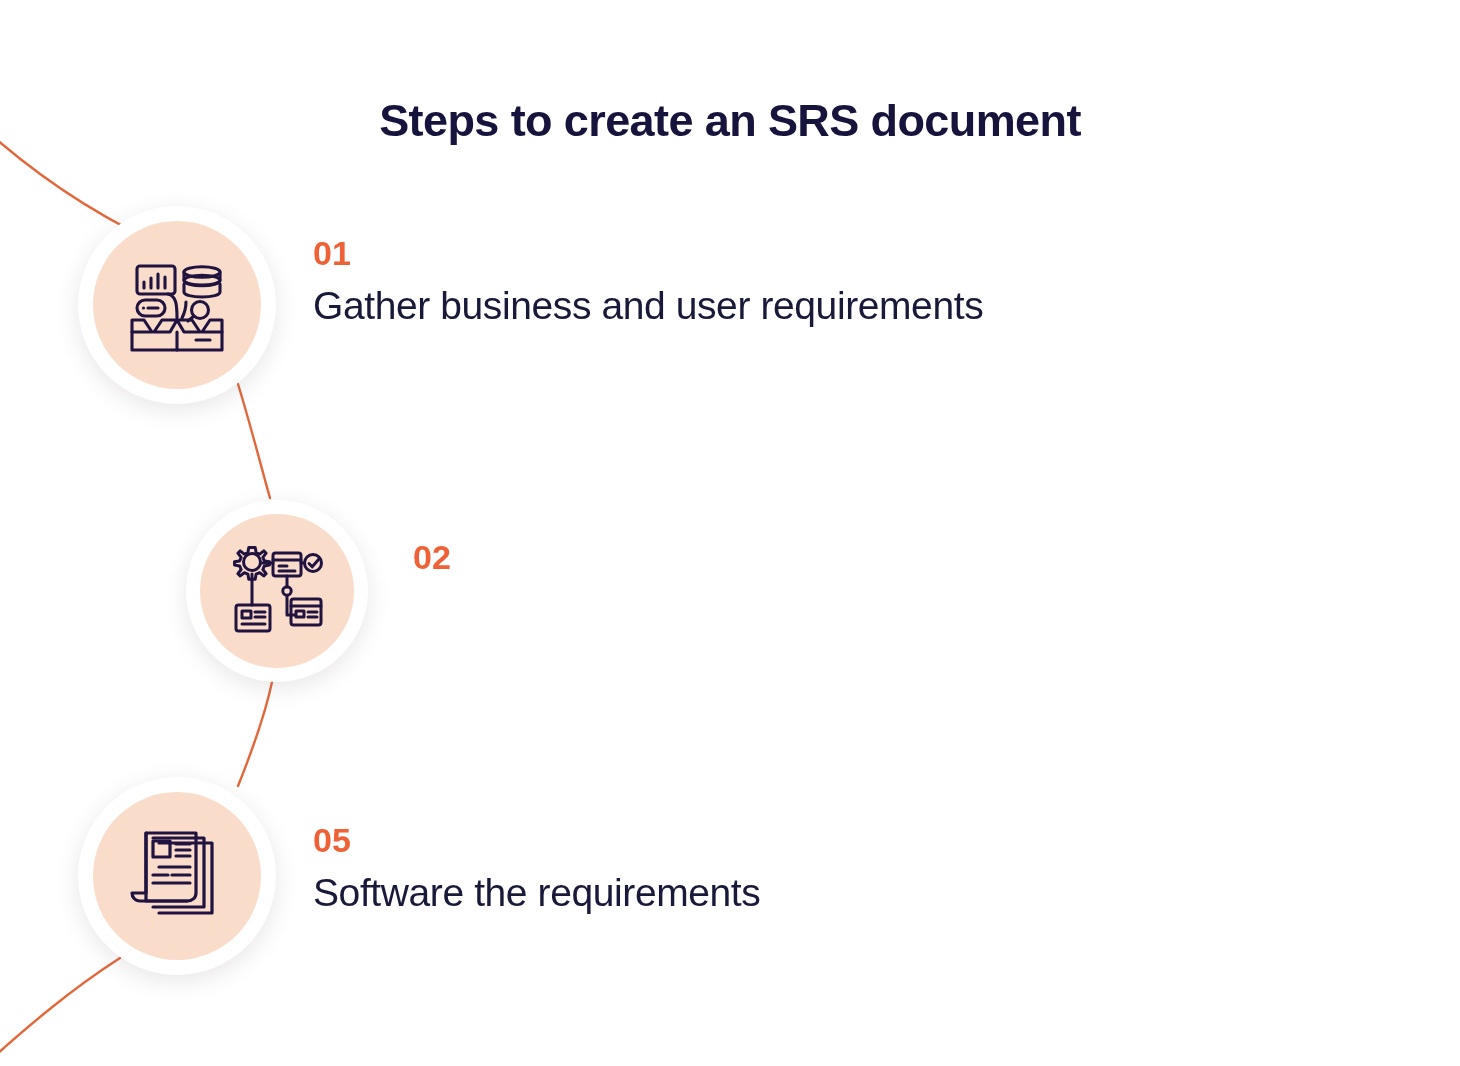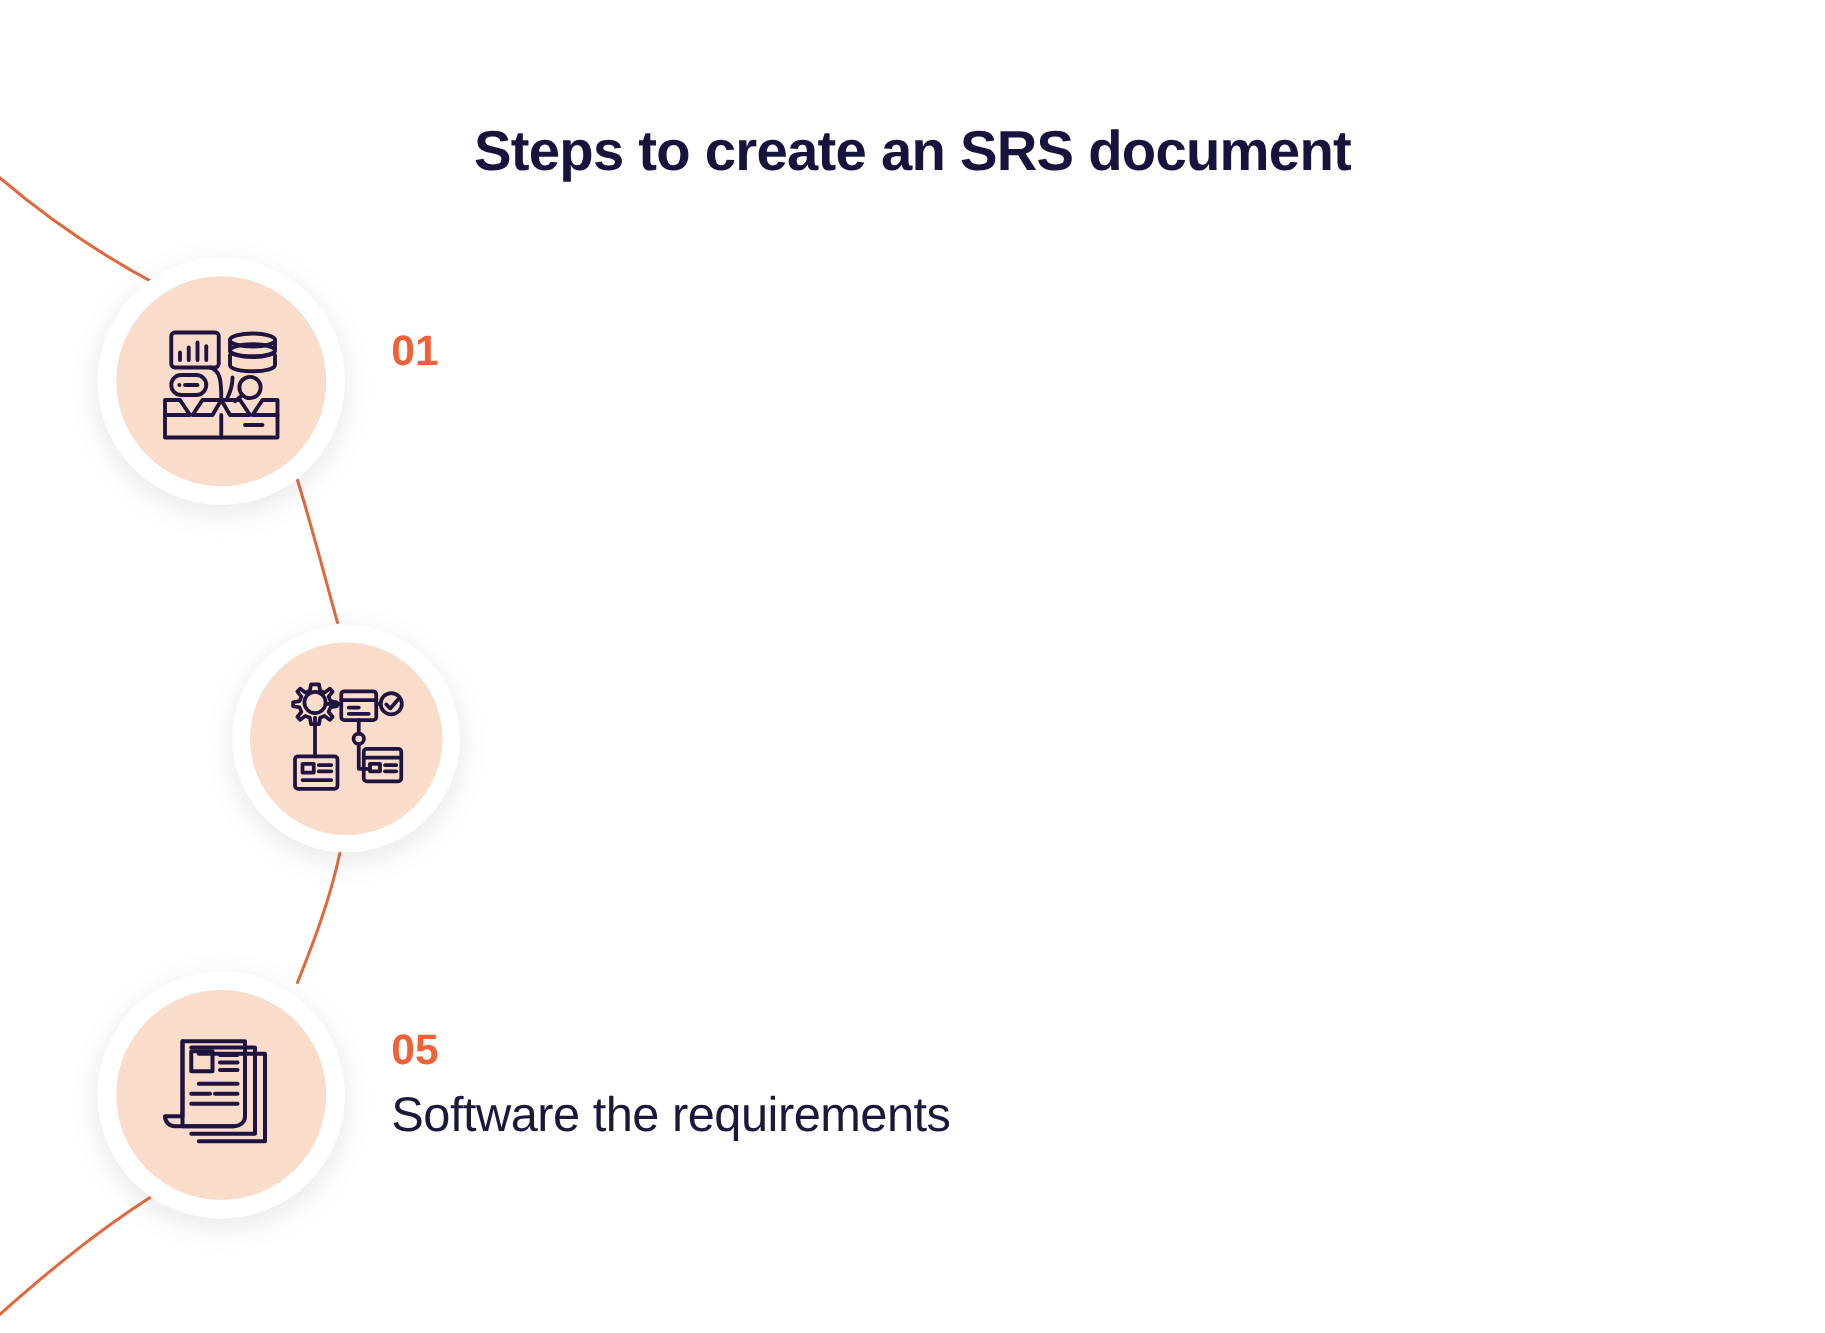--- a/index.html
+++ b/index.html
@@ -84,21 +84,21 @@
   }
   .step-label {
     font-size: 39px;
     font-weight: 300;
     color: #191939;
     line-height: 1.12;
     letter-spacing: -0.4px;
     white-space: nowrap;
   }
 
-  #step-text-1 { left: 313px; top: 264px; }
+  #step-text-1 { left: 313px; top: 236px; }
   #step-text-2 { left: 413px; top: 540px; }
   #step-text-3 { left: 313px; top: 823px; }
 
   
   .footer-logo {
     position: absolute;
     left: 0;
     top: 1008px;
     width: 1460px;
     display: flex;
@@ -247,23 +247,25 @@
           <line x1="25" y1="48" x2="40" y2="48"></line>
           <line x1="44" y1="48" x2="62" y2="48"></line>
           <line x1="25" y1="56" x2="62" y2="56"></line>
         </svg>
       </span>
     </div>
   </div>
 
   <div class="step-text" id="step-text-1">
     <div class="step-num">01</div>
+    <div class="step-label">Gather business and user requirements</div>
   </div>
 
   <div class="step-text" id="step-text-2">
+    <div class="step-num">02</div>
   </div>
 
   <div class="step-text" id="step-text-3">
     <div class="step-num">05</div>
     <div class="step-label">Software the requirements</div>
   </div>
 
 
 </div>
 

